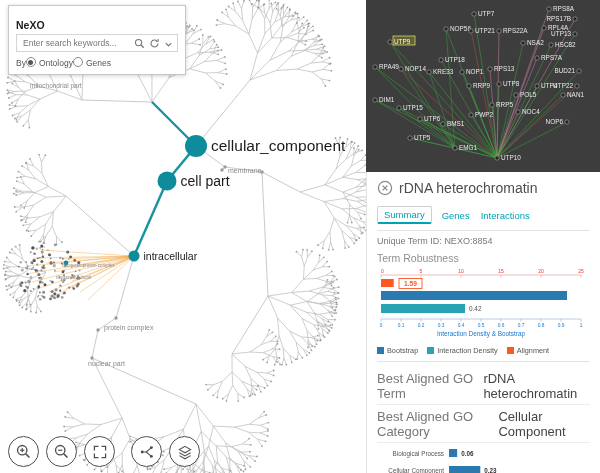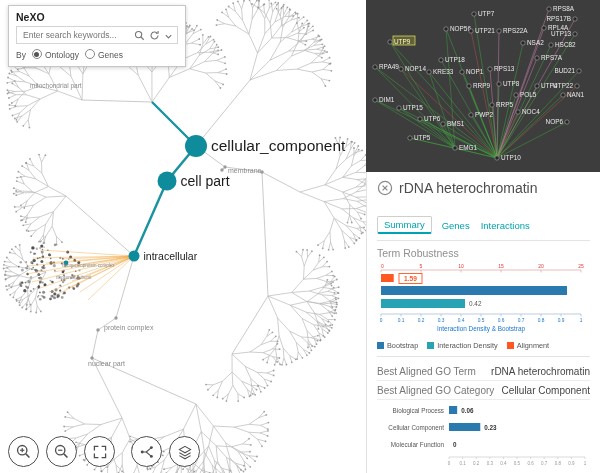--- a/index.html
+++ b/index.html
@@ -3,50 +3,50 @@
 <meta charset="utf-8">
 <style>
   html,body{margin:0;padding:0;background:#fff;font-family:"Liberation Sans",sans-serif;}
   .app{position:relative;width:600px;height:473px;overflow:hidden;background:#fff;}
 
   
   .tree-panel{position:absolute;left:0;top:0;width:366px;height:473px;background:#fff;}
   #tree-svg{position:absolute;left:0;top:0;}
 
   .search-card{position:absolute;left:8px;top:5px;width:178px;background:#fff;border:1px solid #c6c6c6;
-    box-shadow:0 1px 4px rgba(0,0,0,.18);padding:5px 7px 6px;z-index:5;box-sizing:border-box;}
+    box-shadow:0 1px 4px rgba(0,0,0,.18);padding:13px 7px 6px;z-index:5;box-sizing:border-box;}
   .nexo-title{font-size:10.5px;font-weight:bold;color:#222;margin-bottom:3px;}
   .search-row{display:flex;align-items:flex-end;border:1px solid #d4d4d4;padding:2px 4px;background:#fff;}
   .search-row input{border:none;outline:none;flex:1;min-width:0;font-size:8.5px;color:#444;background:transparent;}
   .sicon{display:inline-flex;margin-left:4px;flex:0 0 auto;cursor:pointer;}
-  .by-row{display:flex;align-items:center;gap:6px;font-size:8.5px;color:#555;margin-top:5px;}
+  .by-row{display:flex;align-items:center;gap:0;font-size:8.5px;color:#555;margin-top:5px;}
   .radio{width:8px;height:8px;border:1px solid #888;border-radius:50%;display:inline-block;position:relative;margin-right:3px;vertical-align:-1px;background:#fff;}
   .radio.checked::after{content:'';position:absolute;left:1.5px;top:1.5px;right:1.5px;bottom:1.5px;background:#555;border-radius:50%;}
 
   .zoom-toolbar{position:absolute;left:8px;bottom:6px;display:flex;align-items:center;gap:7px;z-index:5;}
   .zbtn{width:31px;height:31px;border-radius:50%;border:1.6px solid #4f4f4f;background:#fff;display:flex;align-items:center;justify-content:center;cursor:pointer;box-sizing:border-box;padding:0;}
   .zbtn.gap{margin-left:9px;}
 
   
   .right-col{position:absolute;left:366px;top:0;width:234px;height:473px;}
   .network-panel{position:relative;width:234px;height:172px;background:#3d3d3d;overflow:hidden;}
   .details-panel{position:relative;width:234px;height:301px;background:#fff;padding:8px 10px;box-sizing:border-box;overflow:hidden;border-left:1px solid #e3e3e3;}
 
   .dheader{display:flex;align-items:center;gap:6px;}
   .dtitle{font-size:14px;color:#4d4d4d;}
-  .tabs{display:flex;gap:9px;margin-top:20px;font-size:9.5px;color:#00a3b4;align-items:center;}
+  .tabs{display:flex;gap:9px;margin-top:10px;font-size:9.5px;color:#00a3b4;align-items:center;}
   .tab{cursor:pointer;padding:2px 1px;}
   .tab.active{border:1px solid #cfcfcf;border-bottom:2px solid #00a3b4;border-radius:2px;padding:2px 6px;}
   .details-panel hr{border:none;border-top:1px solid #e3e3e3;margin:6px 0 5px;}
   .term-id{font-size:9px;color:#777;}
   .sec-h{font-size:10.5px;color:#8f8f8f;margin:6px 0 3px;}
   .legend{display:flex;gap:9px;font-size:7.3px;color:#555;align-items:flex-start;margin-top:1px;}
   .legend-item{display:inline-flex;align-items:center;}
   .sq{width:7px;height:7px;display:inline-block;margin-right:3px;background:#999;}
-  .align-row{display:flex;justify-content:space-between;font-size:10px;color:#777;padding:4px 0 3px;border-bottom:1px solid #ededed;}
+  .align-row{display:flex;justify-content:space-between;font-size:13px;color:#777;padding:4px 0 3px;border-bottom:1px solid #ededed;}
   .align-row .val{color:#444;}
   svg text{font-family:"Liberation Sans",sans-serif;}
 </style>
 </head>
 <body>
 
 <div class="app">
 
   <div class="tree-panel">
     <svg id="tree-svg" width="366" height="473" viewBox="0 0 366 473">
@@ -2161,20 +2161,24 @@
         <span class="dtitle">rDNA heterochromatin</span>
       </div>
 
       <div class="tabs">
         <span class="tab active">Summary</span>
         <span class="tab">Genes</span>
         <span class="tab">Interactions</span>
       </div>
       <hr>
 
+      <div class="term-id">
+        <span>Unique Term ID:</span>
+        <span>NEXO:8854</span>
+      </div>
 
       <div class="sec-h">Term Robustness</div>
       <svg id="rb-chart" width="214" height="74" viewBox="0 0 214 74">
           <line x1="4" y1="8" x2="204" y2="8" stroke="#e5a0a0" stroke-width="0.7"></line>
           <line x1="4" y1="8" x2="4" y2="10.5" stroke="#e5a0a0" stroke-width="0.7"></line>
           <text x="4" y="5.5" font-size="5" fill="#e53935" text-anchor="start">0</text>
           <line x1="44" y1="8" x2="44" y2="10.5" stroke="#e5a0a0" stroke-width="0.7"></line>
           <text x="44" y="5.5" font-size="5" fill="#e53935" text-anchor="middle">5</text>
           <line x1="84" y1="8" x2="84" y2="10.5" stroke="#e5a0a0" stroke-width="0.7"></line>
           <text x="84" y="5.5" font-size="5" fill="#e53935" text-anchor="middle">10</text>

